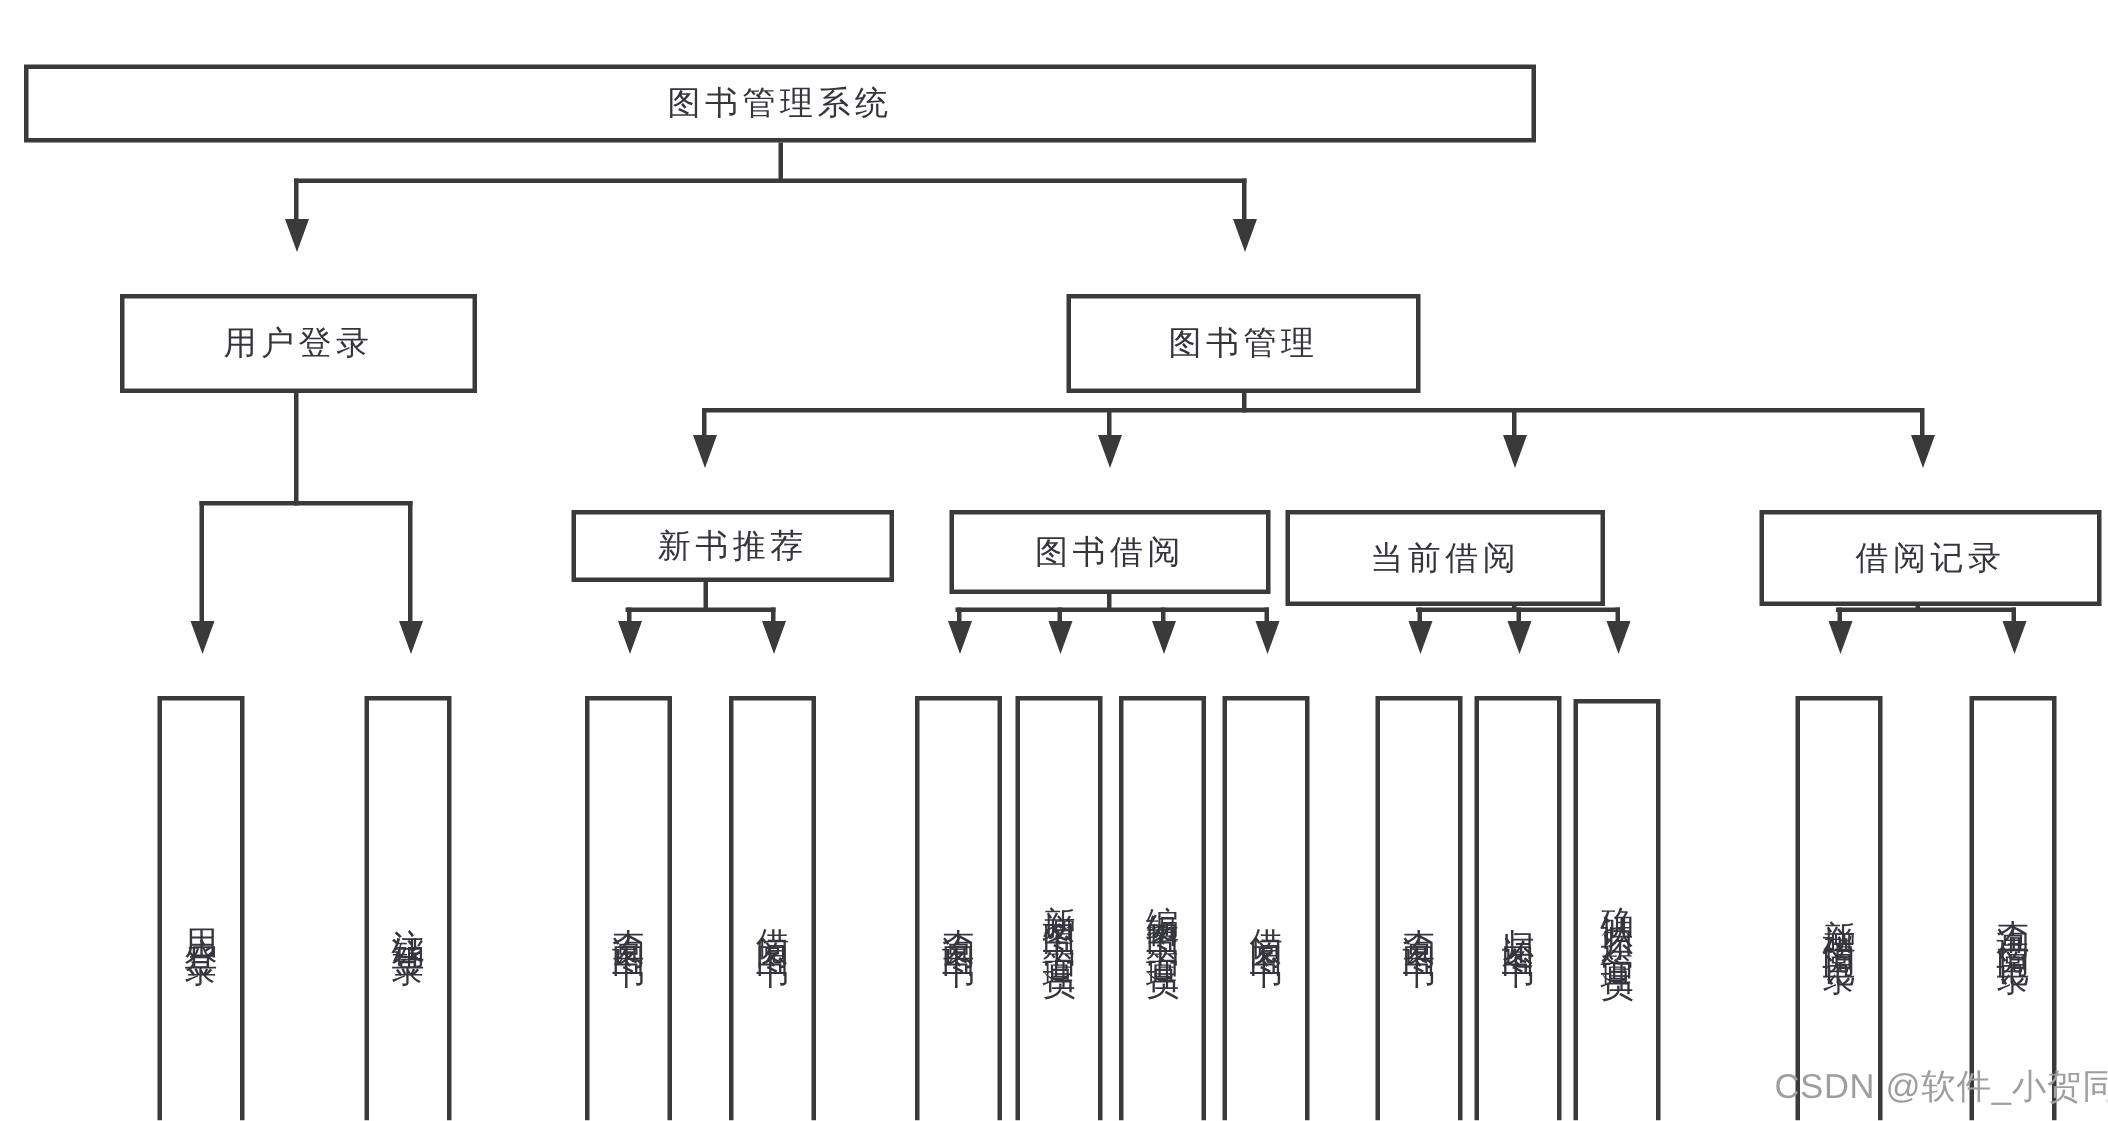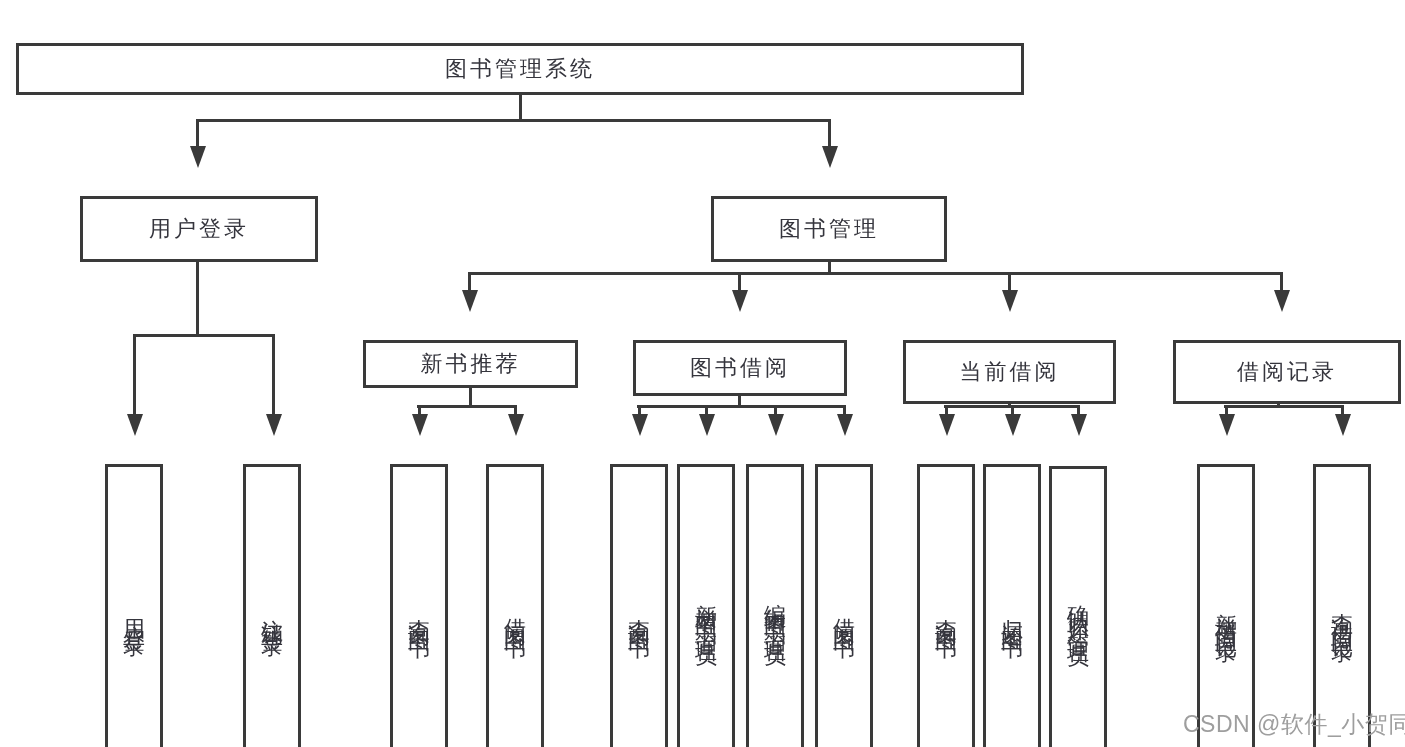--- a/index.html
+++ b/index.html
@@ -61,27 +61,27 @@
   <div class="arr" style="left:133px;top:334px;height:81px"></div>
   <div class="arr" style="left:272px;top:334px;height:81px"></div>
 
   <div class="vl" style="left:828px;top:233px;height:42px"></div>
   <div class="hl" style="left:468px;top:272px;width:814px"></div>
   <div class="arr" style="left:468px;top:272px;height:19px"></div>
   <div class="arr" style="left:738px;top:272px;height:19px"></div>
   <div class="arr" style="left:1008px;top:272px;height:19px"></div>
   <div class="arr" style="left:1280px;top:272px;height:19px"></div>
 
-  <div class="node" style="left:363px;top:313px;width:215px;height:48px">
+  <div class="node" style="left:381px;top:313px;width:215px;height:48px">
     <span class="lbl">新书推荐</span>
   </div>
   <div class="node" style="left:633px;top:313px;width:214px;height:56px">
     <span class="lbl">图书借阅</span>
   </div>
-  <div class="node" style="left:903px;top:313px;width:213px;height:64px">
+  <div class="node" style="left:857px;top:313px;width:213px;height:64px">
     <span class="lbl">当前借阅</span>
   </div>
   <div class="node" style="left:1173px;top:313px;width:228px;height:64px">
     <span class="lbl">借阅记录</span>
   </div>
 
   <div class="vl" style="left:469px;top:375px;height:33px"></div>
   <div class="hl" style="left:417px;top:405px;width:100px"></div>
   <div class="arr" style="left:418px;top:405px;height:10px"></div>
   <div class="arr" style="left:514px;top:405px;height:10px"></div>

